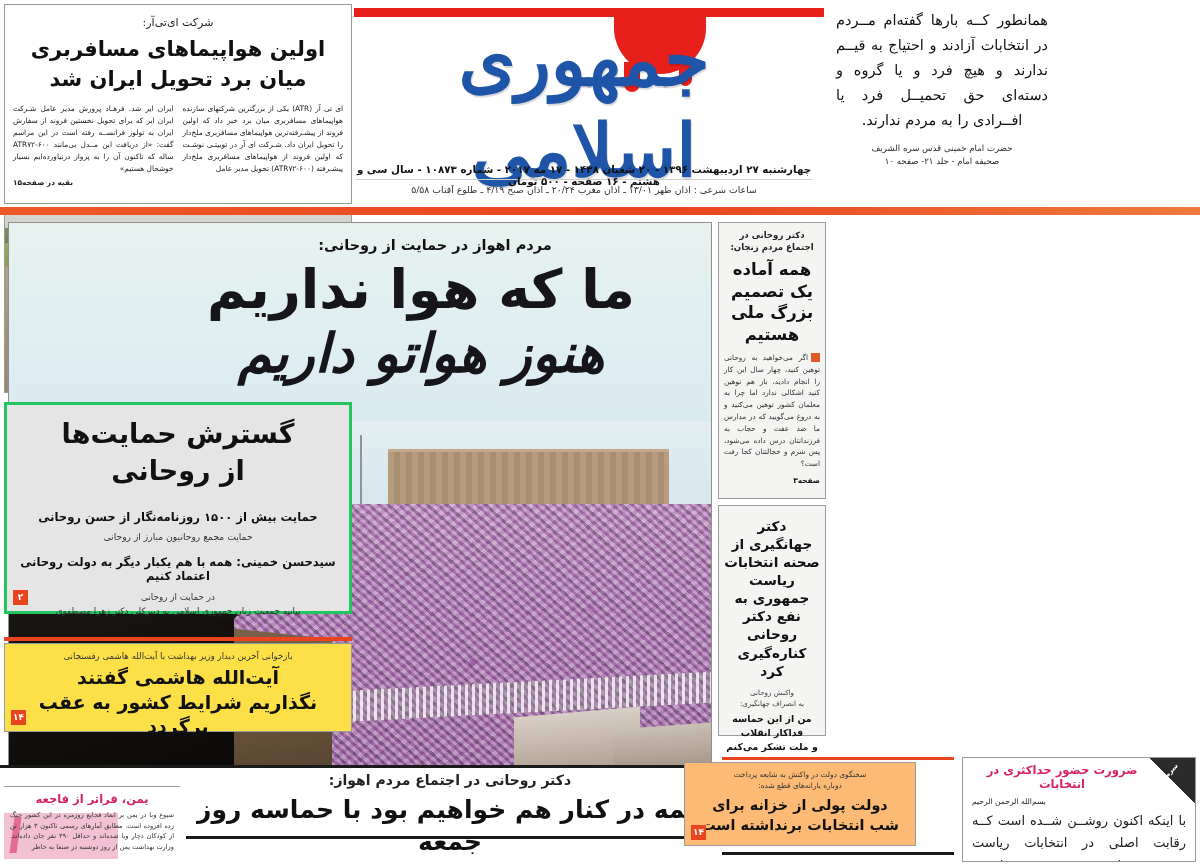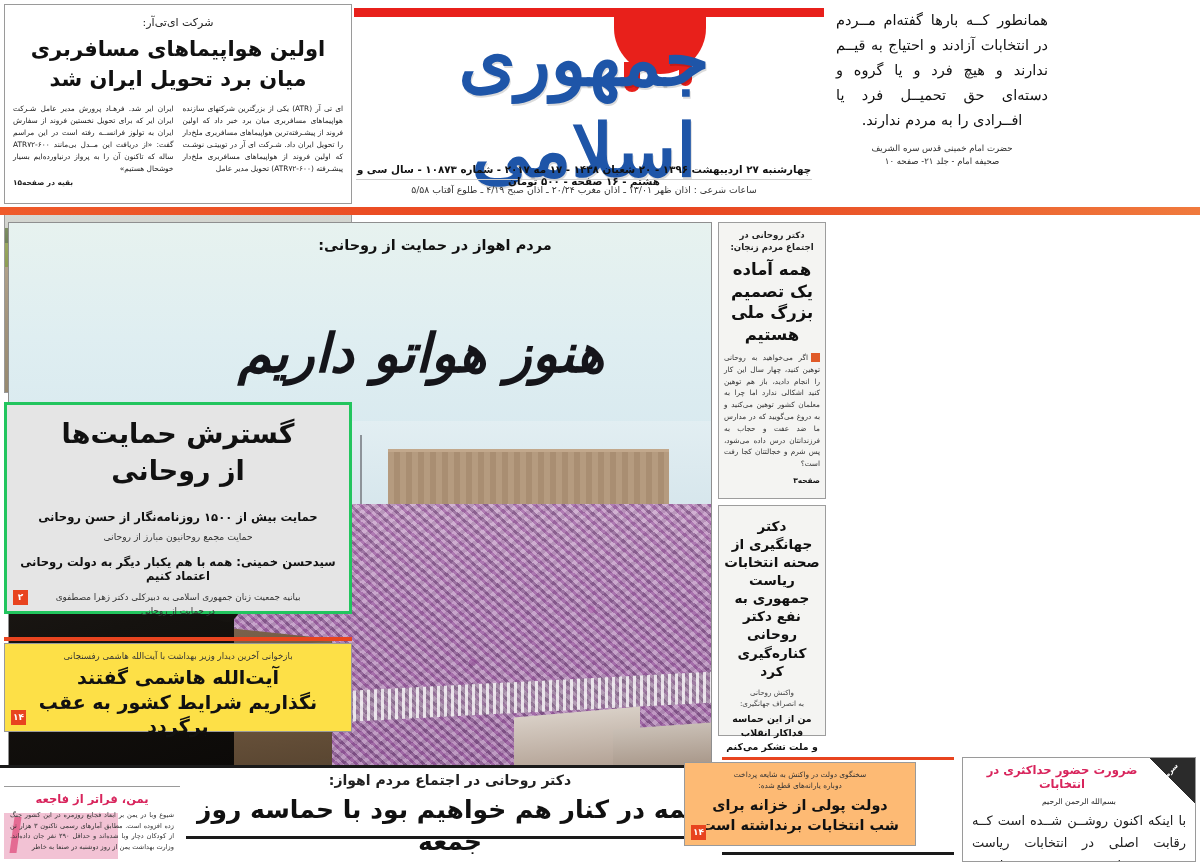--- a/index.html
+++ b/index.html
@@ -289,21 +289,21 @@
   .edit-flag{
     position:absolute;right:0;top:0;width:46px;height:46px;
     background:linear-gradient(225deg,#2b2b2b 0%,#2b2b2b 50%,transparent 50%);
   }
   .edit-flag-txt{
     position:absolute;right:3px;top:3px;width:40px;height:40px;color:#fff;font-size:7px;
     font-weight:700;transform:rotate(-45deg);text-align:center;line-height:1.3;padding-top:8px;
     box-sizing:border-box;
   }
   .edit-title{text-align:center;font-size:11.6px;font-weight:700;color:#d8245c;padding-right:34px;}
-  .edit-bism{text-align:center;font-size:7.6px;margin-top:6px;color:#222;}
+  .edit-bism{text-align:left;font-size:7.6px;margin-top:6px;color:#222;}
   .edit-body{font-size:13px;line-height:1.72;text-align:justify;color:#222;margin-top:4px;}
 </style>
 </head>
 <body>
 
 <div class="page">
 
   <div class="masthead">
 
     <div class="quote-photo">
@@ -382,20 +382,21 @@
       <div class="tail" style="left:66%;top:0;width:16%;height:48%;"></div>
       <div class="tailmark" style="left:70%;top:10%;width:9%;height:24%;"></div>
     </div>
   </div>
 
   <div class="red-rule"></div>
 
   <div class="lead">
     <div class="lead-sky"></div>
     <div class="lead-kicker">مردم اهواز در حمایت از روحانی:</div>
+    <div class="lead-h1">ما که هوا نداریم</div>
     <div class="lead-h2">هنوز هواتو داریم</div>
 
     <div class="lead-photo">
       <div class="lp-sky"></div>
       <div class="lp-bldg"></div>
       <div class="lp-bldg2"></div>
       <div class="lp-pole"></div>
       <div class="lp-silo"></div>
       <div class="lp-crowd"></div>
       <div class="lp-rail"></div>
@@ -444,22 +445,22 @@
   <div class="sup-rule"></div>
   <div class="sup-box">
     <div class="sup-head">
       <div>گسترش حمایت‌ها</div>
       <div>از روحانی</div>
     </div>
     <div class="sup-l1">حمایت بیش از ۱۵۰۰ روزنامه‌نگار از حسن روحانی</div>
     <div class="sup-l2">حمایت مجمع روحانیون مبارز از روحانی</div>
     <div class="sup-l3">سیدحسن خمینی: همه با هم یکبار دیگر به دولت روحانی اعتماد کنیم</div>
     <div class="sup-l4">
+      <div>در حمایت از روحانی</div>
       <div>بیانیه جمعیت زنان جمهوری اسلامی به دبیرکلی دکتر زهرا مصطفوی</div>
-      <div>در حمایت از روحانی</div>
     </div>
     <div class="pagebadge" style="left:6px;bottom:6px;">۲</div>
   </div>
 
   <div class="hash-rule"></div>
   <div class="hash-box">
     <div class="hash-kicker">بازخوانی آخرین دیدار وزیر بهداشت با آیت‌الله هاشمی رفسنجانی</div>
     <div class="hash-h1">آیت‌الله هاشمی گفتند</div>
     <div class="hash-h2">نگذاریم شرایط کشور به عقب برگردد</div>
     <div class="pagebadge" style="left:6px;bottom:6px;">۱۴</div>

